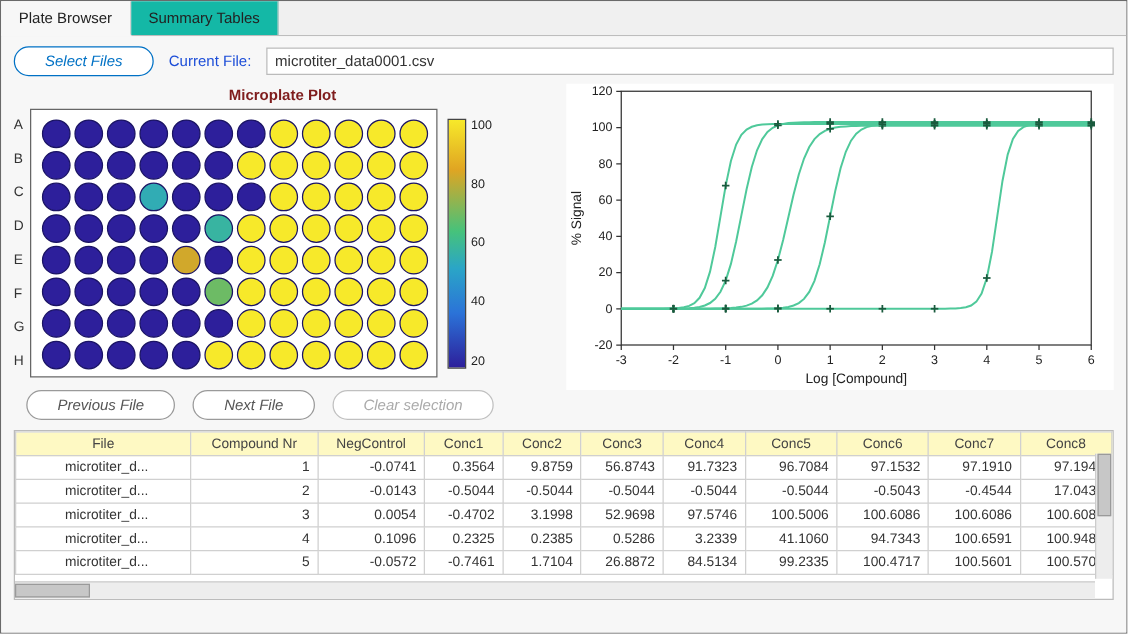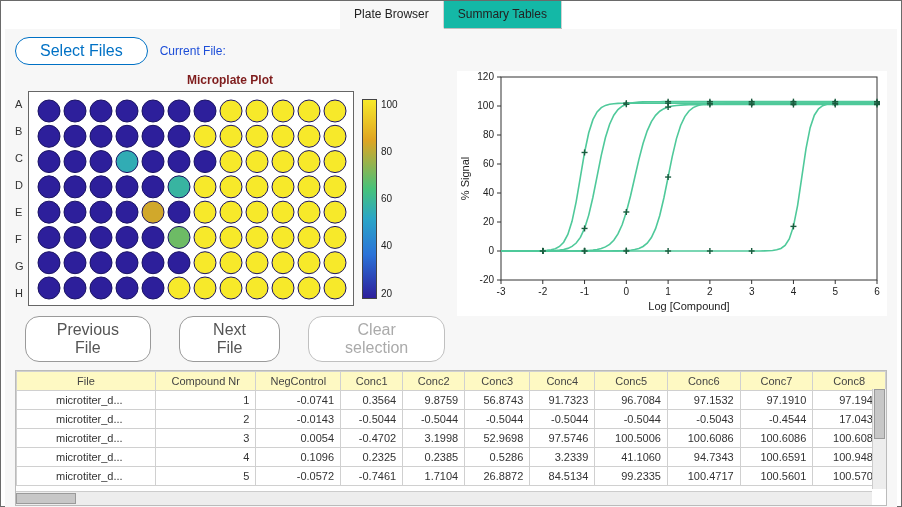--- a/index.html
+++ b/index.html
@@ -11,21 +11,20 @@
     height: 507px;
     overflow: hidden;
   }
   .window {
     border: 1px solid #6a6a6a;
     background: #fff;
     width: 902px;
     height: 507px;
     display: flex;
     flex-direction: column;
-    align-items: center;
   }
   .tabstrip {
     display: flex;
     background: #f0f0f0;
     border-bottom: 1px solid #bdbdbd;
   }
   .tab {
     padding: 6px 14px;
     border-right: 1px solid #d0d0d0;
     cursor: pointer;
@@ -51,21 +50,22 @@
     gap: 12px;
     margin-bottom: 4px;
   }
   .btn {
     border: 1px solid #0071c5;
     background: #fff;
     color: #0071c5;
     padding: 4px 24px;
     border-radius: 14px;
     cursor: pointer;
-    font-size: 16px;
+    font-size: 12px;
+    font-style: italic;
   }
   .btn.grey {
     border-color: #9a9a9a;
     color: #555;
   }
   .btn.disabled {
     border-color: #c0c0c0;
     color: #aaa;
     cursor: default;
   }
@@ -102,21 +102,21 @@
     margin-left: 8px;
     display:flex;
     align-items:center;
   }
   .colorbar-inner{
     width:16px; height:200px;
     border:1px solid #444;
     background: linear-gradient(to bottom,#f7e92a 0%,#e0a522 20%,#46c27b 45%,#2aa5c7 60%,#2b73d8 78%,#2d1f9b 100%);
   }
   .colorbar-ticks{ margin-left:4px; height:200px; display:flex; flex-direction:column; justify-content:space-between; font-size:10px; color:#222;}
-  .navbtns { display:flex; gap:28px; margin-top:10px; padding-left:10px;}
+  .navbtns { display:flex; gap:14px; margin-top:10px; padding-left:10px;}
   .chartarea {
     background:#fff;
     border: none;
     position:relative;
     height: 245px;
   }
   .tablewrap{
     margin-top:8px;
     border:1px solid #bbb;
     background:#fff;
@@ -161,20 +161,21 @@
 <div class="window">
   <div class="tabstrip">
     <div class="tab active">Plate Browser</div>
     <div class="tab">Summary Tables</div>
   </div>
   <div class="content">
 
     <div class="filerow">
       <button class="btn">Select Files</button>
       <span class="label">Current File:</span>
+      <input class="fileinput" value="microtiter_data0001.csv" style="">
     </div>
 
     <div class="plots">
       <div class="plot-col-left">
         <div class="plot-title">Microplate Plot</div>
         <div class="microplate-wrap">
           <div style="display:flex;flex-direction:column;justify-content:space-around;height:215px;margin-right:4px;" id="rowlabels">
               <span class="rowlabel">A</span>
               <span class="rowlabel">B</span>
               <span class="rowlabel">C</span>

